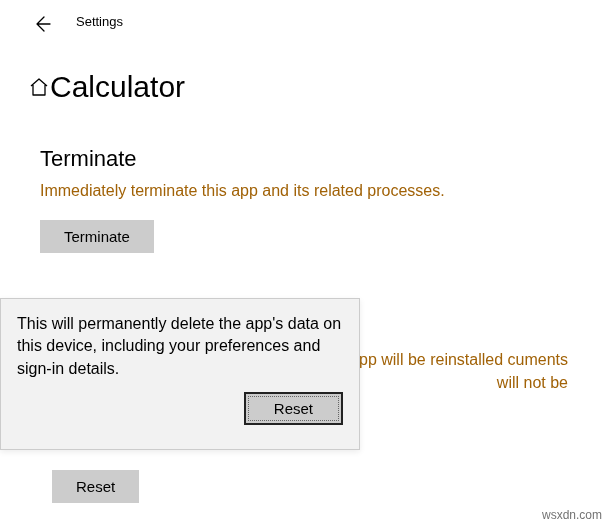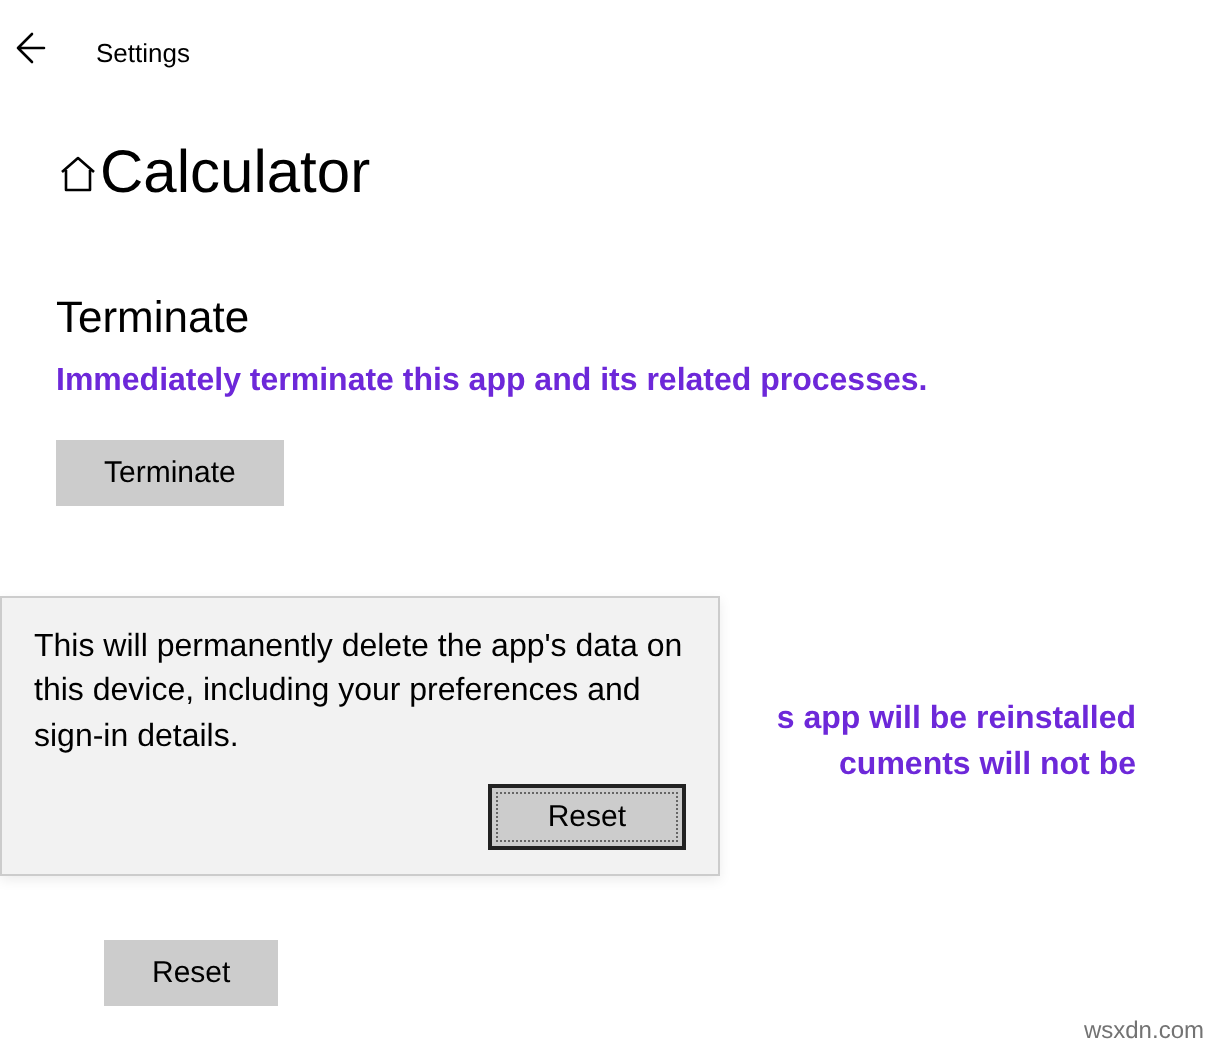--- a/index.html
+++ b/index.html
@@ -9,22 +9,22 @@
       width: 610px;
       height: 528px;
       font-family: "Segoe UI", Arial, sans-serif;
       background: #ffffff;
       color: #000000;
       position: relative;
       overflow: hidden;
     }
     .header-bar {
       display: flex;
-      align-items: flex-end;
-      padding: 14px 0 0 4px;
+      align-items: flex-start;
+      padding: 14px 0 0 32px;
       gap: 24px;
     }
     .back-icon {
       width: 20px;
       height: 20px;
       display: flex;
       align-items: center;
       justify-content: center;
       cursor: default;
     }
@@ -43,32 +43,32 @@
       height: 22px;
       display: flex;
       align-items: center;
       justify-content: center;
     }
     .app-title {
       font-size: 30px;
       font-weight: 400;
     }
     .section {
-      padding: 0 0 0 28px;
+      padding: 0 0 0 40px;
     }
     .section-heading {
       font-size: 22px;
       font-weight: 400;
       margin-top: 42px;
       margin-bottom: 8px;
     }
     .section-desc {
       font-size: 16px;
-      font-weight: 700;
-      color: #6d28d9;
+      font-weight: 400;
+      color: #a16207;
       margin: 0 0 18px 0;
       line-height: 1.4;
       max-width: 540px;
     }
     .action-button {
       background: #cccccc;
       border: none;
       font-family: inherit;
       font-size: 15px;
       padding: 8px 24px;
@@ -91,21 +91,21 @@
       top: 348px;
       width: 560px;
     }
     .tooltip {
       position: absolute;
       left: 0;
       top: 298px;
       width: 360px;
       background: #f2f2f2;
       border: 1px solid #cccccc;
-      padding: 14px 16px 12px 16px;
+      padding: 14px 16px 24px 16px;
       box-shadow: 0 2px 6px rgba(0,0,0,0.08);
     }
     .tooltip-text {
       font-size: 16px;
       line-height: 1.4;
       margin: 0 0 12px 0;
     }
     .tooltip-button {
       background: #cccccc;
       border: 2px solid #222222;

